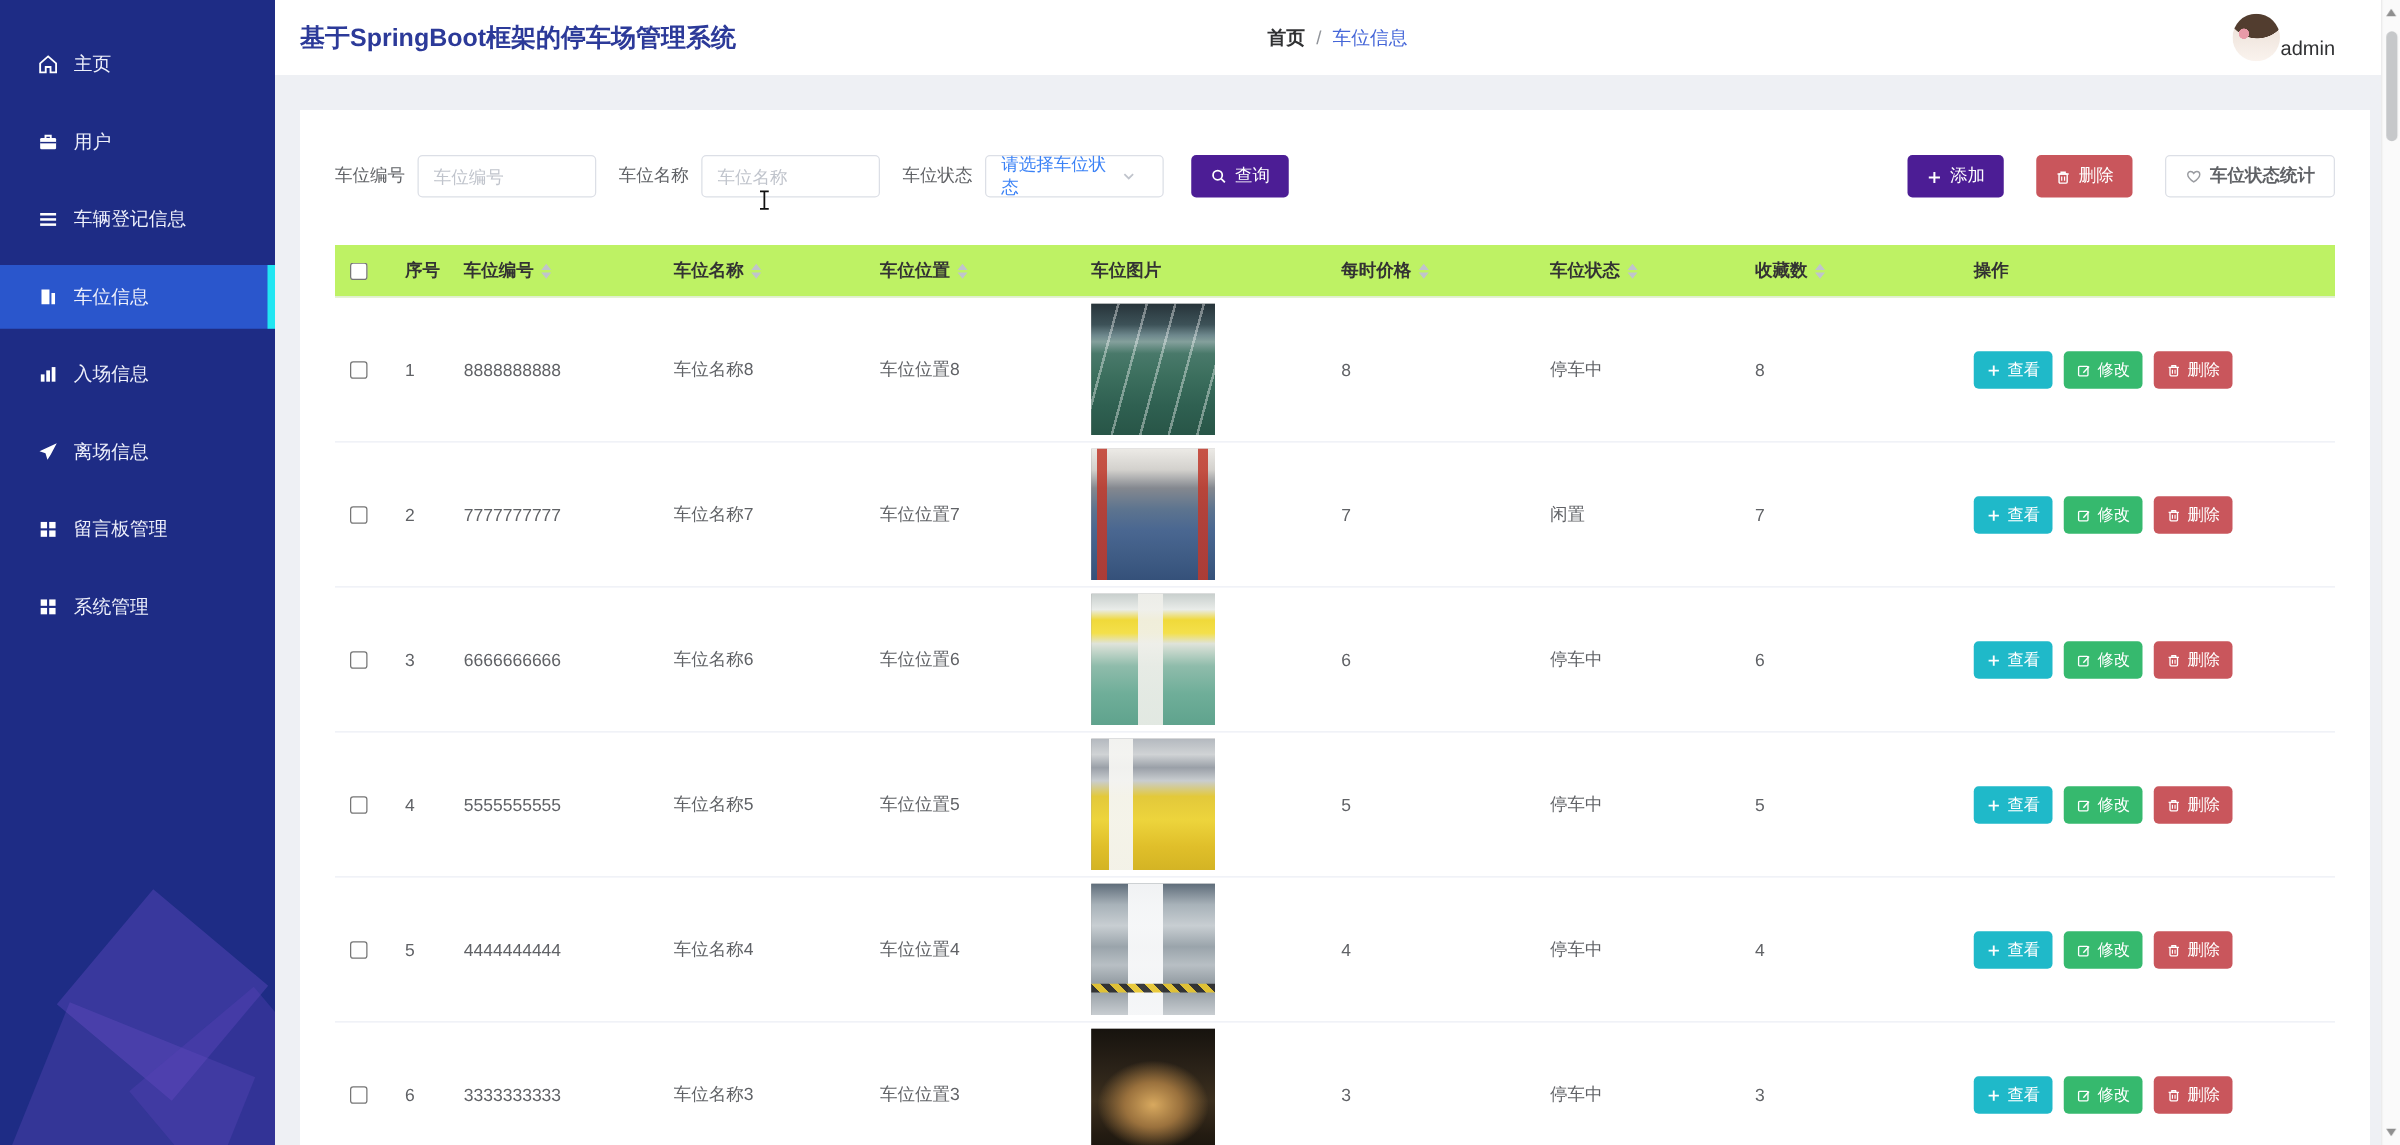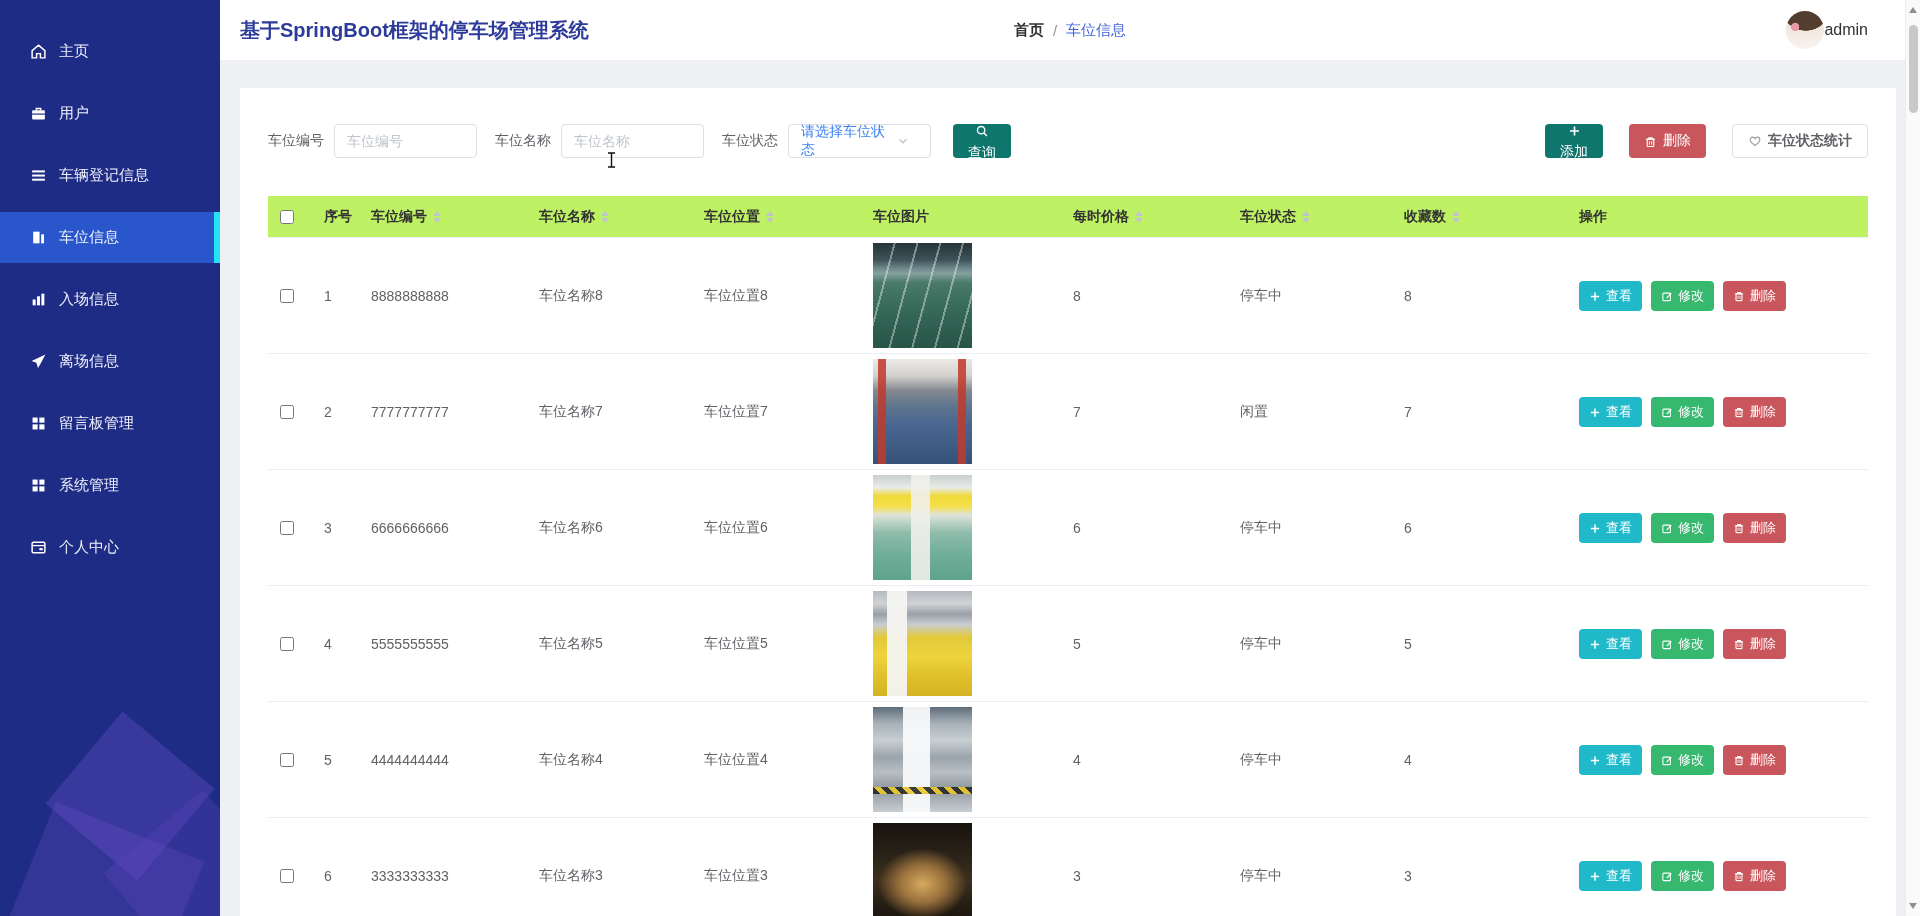--- a/index.html
+++ b/index.html
@@ -27,21 +27,21 @@
   .deco3 { bottom:-30px; right:-40px; width:130px; height:130px; background:#5a43b8; opacity:.35; transform:rotate(50deg); }
 
   
   .main { flex:1; display:flex; flex-direction:column; min-width:0; }
   .topbar { height:60px; background:#fff; display:flex; align-items:center; position:relative; flex-shrink:0; }
   .app-title { font-size:20px; font-weight:bold; color:#2c3a99; margin:0 0 0 20px; }
   .crumbs { position:absolute; left:50%; transform:translateX(-50%); font-size:15px; display:flex; align-items:center; }
   .crumb-home { color:#303133; font-weight:bold; cursor:pointer; }
   .crumb-sep { color:#909399; margin:0 9px; }
   .crumb-cur { color:#4566d8; cursor:pointer; }
-  .userbox { margin-left:auto; margin-right:52px; display:flex; align-items:center; font-size:16px; }
+  .userbox { margin-left:auto; margin-right:52px; display:flex; align-items:flex-end; font-size:16px; }
   .avatar { width:38px; height:38px; border-radius:50%; cursor:pointer; flex-shrink:0;
     background:
       radial-gradient(circle at 24% 42%, #e89aa8 0 11%, rgba(0,0,0,0) 12%),
       radial-gradient(circle at 52% -14%, #523d2f 0 52%, rgba(0,0,0,0) 53%),
       linear-gradient(180deg,#e9dcd3 0%,#faf3ee 100%); }
 
   .content { flex:1; padding:28px 24px 0 20px; overflow:hidden; }
   .panel { background:#fff; height:100%; padding:36px 28px 0 28px; position:relative; overflow:hidden; }
 
   
@@ -53,21 +53,21 @@
   .f-input::placeholder { color:#c0c4cc; }
   .f-select { width:143px; height:34px; border:1px solid #dcdfe6; border-radius:4px;
     display:flex; align-items:center; justify-content:space-between;
     padding:0 20px 0 12px; color:#3b82f6; font-size:14px; cursor:pointer; background:#fff; }
   .chev { width:14px; height:14px; display:inline-flex; }
 
   .btn { height:34px; border:none; border-radius:4px; color:#fff; font-size:14px;
     display:inline-flex; align-items:center; gap:6px; padding:0 15px; cursor:pointer;
     font-family:inherit; white-space:nowrap; }
   .btn svg { width:14px; height:14px; }
-  .btn-teal { background:#0f766e;flex-direction:column; }
+  .btn-teal { background:#4c1d95; }
   .btn-red  { background:#c9565c; }
   .btn-plain{ background:#fff; border:1px solid #dcdfe6; color:#606266;font-weight:bold; }
   .search-btn { margin-left:4px; }
   .toolbar { margin-left:auto; display:flex; gap:26px; }
 
   .ibeam { position:absolute; left:338px; top:28px; width:11px; height:16px; }
 
   
   .t-wrap { margin-top:38px; }
   .t-head { display:flex; align-items:center; height:42px; background:#bef264;
@@ -198,30 +198,20 @@
         <div class="side-item">
           <span class="s-icon">
             <svg viewBox="0 0 16 16">
               <rect x="2.4" y="2.4" width="4.8" height="4.8" fill="#fff"></rect>
               <rect x="8.8" y="2.4" width="4.8" height="4.8" fill="#fff"></rect>
               <rect x="2.4" y="8.8" width="4.8" height="4.8" fill="#fff"></rect>
               <rect x="8.8" y="8.8" width="4.8" height="4.8" fill="#fff"></rect>
             </svg>
           </span>
           <span class="s-label">系统管理</span>
-        </div>
-        <div class="side-item">
-          <span class="s-icon">
-            <svg viewBox="0 0 16 16">
-              <rect x="2" y="3" width="12" height="10" rx="1.2" fill="none" stroke="#fff" stroke-width="1.4"></rect>
-              <line x1="2" y1="6.2" x2="14" y2="6.2" stroke="#fff" stroke-width="1.2"></line>
-              <rect x="8.8" y="8.6" width="3.2" height="2" fill="#fff"></rect>
-            </svg>
-          </span>
-          <span class="s-label">个人中心</span>
         </div>
       </nav>
     <div class="deco deco1"></div>
     <div class="deco deco2"></div>
     <div class="deco deco3"></div>
   </aside>
 
   <div class="main">
 
     <header class="topbar">

